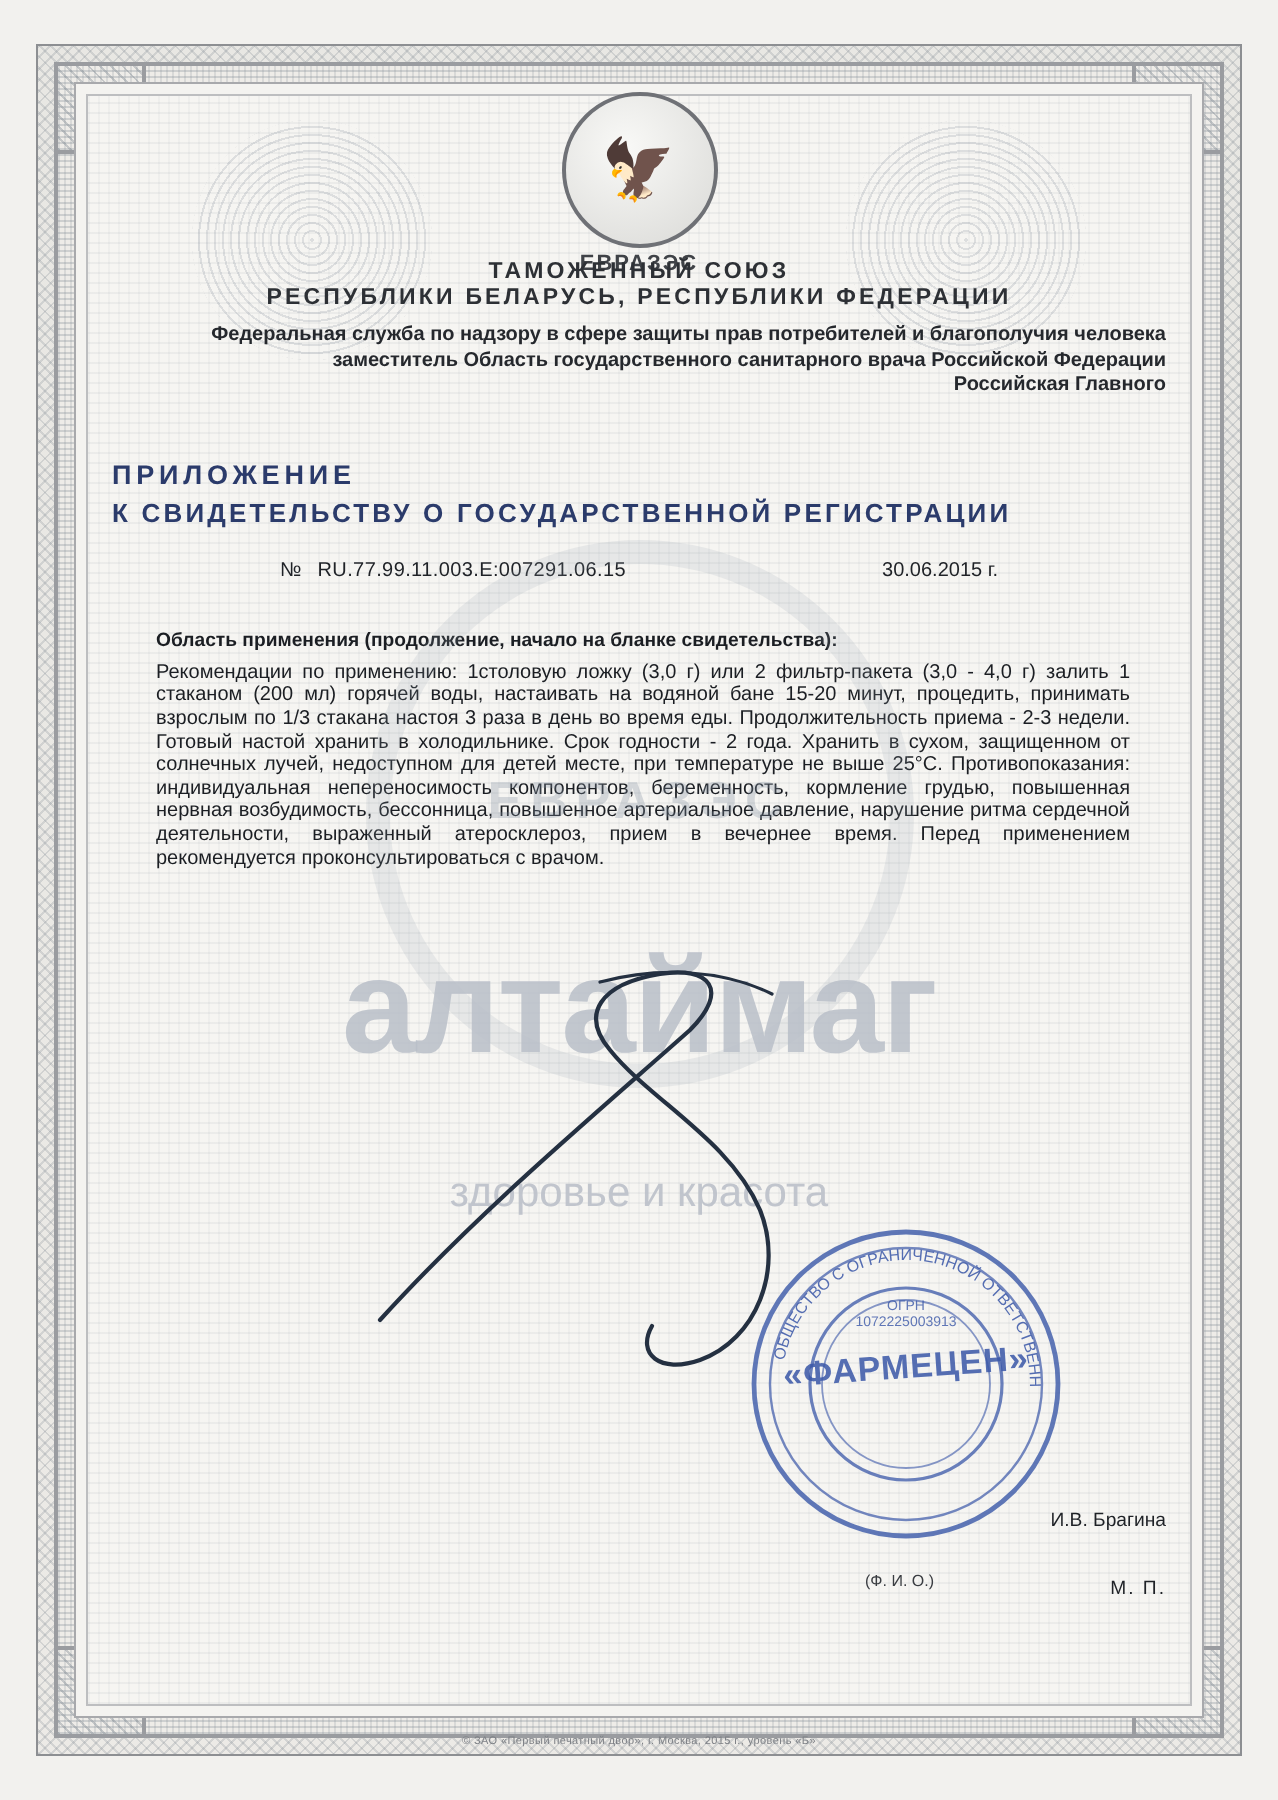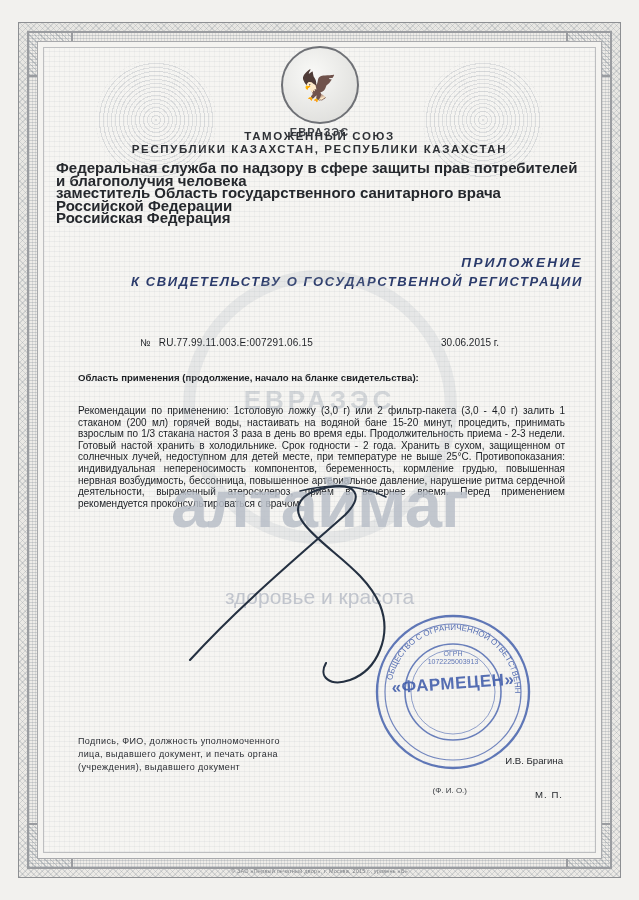--- a/index.html
+++ b/index.html
@@ -140,32 +140,31 @@
     margin-top: 1px;
   }
   .t-line3 {
     font-size: 11.5px;
     letter-spacing: 1.6px;
     font-weight: bold;
     margin-top: 1px;
   }
   .org-block {
     margin-top: 7px;
-    text-align: left;
-    font-size: 15px;
+    text-align: right;
+    font-size: 10px;
     line-height: 12.6px;
     color: #25282d;
     font-weight: bold;
   }
 
   .doc-title {
     margin-top: 30px;
-    text-align: right;
+    text-align: left;
     color: #2b3b6b;
-    font-style: italic;
   }
   .doc-title .l1 {
     font-size: 13.5px;
     letter-spacing: 2.4px;
     font-weight: bold;
   }
   .doc-title .l2 {
     font-size: 13px;
     letter-spacing: 1.6px;
     font-weight: bold;
@@ -175,32 +174,32 @@
   .number-row {
     margin-top: 16px;
     display: flex;
     align-items: baseline;
     font-size: 10px;
     color: #1f2227;
     padding-left: 84px;
   }
   .number-row .nlabel { margin-right: 8px; font-size: 10px; }
   .number-row .nvalue { letter-spacing: 0.2px; }
-  .number-row .ndate { margin-left: 128px; margin-top: 32px; }
+  .number-row .ndate { margin-left: 128px; }
 
   
   .body-block {
     margin-top: 24px;
     padding: 0 18px 0 22px;
     color: #1b1e23;
   }
   .body-heading {
     font-size: 9.6px;
     font-weight: bold;
-    margin-bottom: 22px;
+    margin-bottom: 5px;
   }
   .body-text {
     font-size: 10px;
     line-height: 11.6px;
     text-align: justify;
   }
 
   
   .wm-ring {
     position: absolute;
@@ -294,28 +293,28 @@
     left: 78px;
     top: 735px;
     width: 300px;
     font-size: 9px;
     line-height: 13px;
     color: #2a2d33;
     letter-spacing: 0.4px;
   }
   .footer-name {
     position: absolute;
-    right: 76px;
+    right: 56px;
     top: 755px;
     font-size: 9.6px;
     color: #1f2227;
   }
   .footer-mp {
     position: absolute;
-    right: 76px;
+    right: 56px;
     top: 789px;
     font-size: 9.6px;
     color: #1f2227;
     letter-spacing: 1px;
   }
   .footer-fio {
     position: absolute;
     right: 172px;
     top: 786px;
     font-size: 8px;
@@ -355,27 +354,27 @@
     <div class="emblem-circle">
       <span class="emblem-bird">🦅</span>
     </div>
     <div class="emblem-label">ЕВРАЗЭС</div>
   </div>
 
   <div class="content">
 
     <div class="title-block">
       <div class="t-line1">ТАМОЖЕННЫЙ СОЮЗ</div>
-      <div class="t-line2">РЕСПУБЛИКИ КАЗАХСТАН, РЕСПУБЛИКИ КАЗАХСТАН</div>
+      <div class="t-line2">РЕСПУБЛИКИ БЕЛАРУСЬ, РЕСПУБЛИКИ ФЕДЕРАЦИИ</div>
     </div>
 
     <div class="org-block">
       <div>Федеральная служба по надзору в сфере защиты прав потребителей и благополучия человека</div>
       <div>заместитель Область государственного санитарного врача Российской Федерации</div>
-      <div>Российская Федерация</div>
+      <div>Российская Главного</div>
     </div>
 
     <div class="doc-title">
       <div class="l1">ПРИЛОЖЕНИЕ</div>
       <div class="l2">К СВИДЕТЕЛЬСТВУ О ГОСУДАРСТВЕННОЙ РЕГИСТРАЦИИ</div>
     </div>
 
     <div class="number-row">
       <span class="nlabel">№</span>
       <span class="nvalue">RU.77.99.11.003.Е:007291.06.15</span>
@@ -409,23 +408,18 @@
         <textPath href="#stamparc" startOffset="6%">ОБЩЕСТВО С ОГРАНИЧЕННОЙ ОТВЕТСТВЕННОСТЬЮ</textPath>
       </text>
     </svg>
     <div class="stamp-ogrn">
       <div>ОГРН</div>
       <div>1072225003913</div>
     </div>
     <div class="stamp-txt">«ФАРМЕЦЕН»</div>
   </div>
 
-  <div class="footer-sign">
-    <div>Подпись, ФИО, должность уполномоченного</div>
-    <div>лица, выдавшего документ, и печать органа</div>
-    <div>(учреждения), выдавшего документ</div>
-  </div>
   <div class="footer-fio">(Ф. И. О.)</div>
   <div class="footer-name">И.В. Брагина</div>
   <div class="footer-mp">М. П.</div>
 
   <div class="microprint">© ЗАО «Первый печатный двор», г. Москва, 2015 г., уровень «Б»</div>
 </div>
 
 </body></html>

